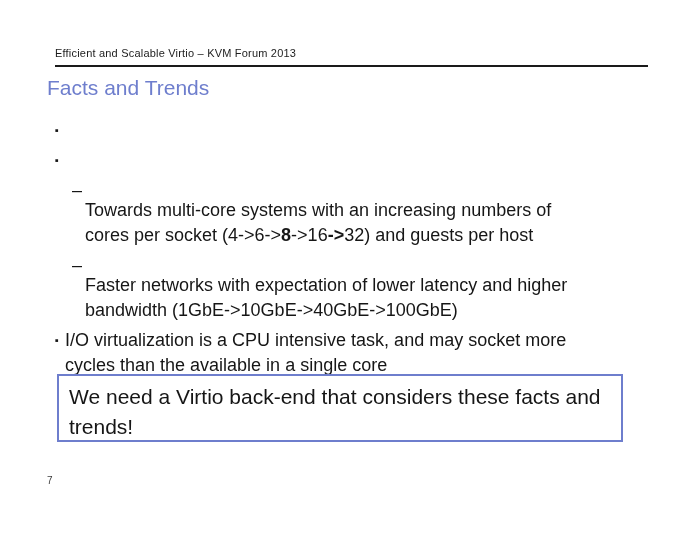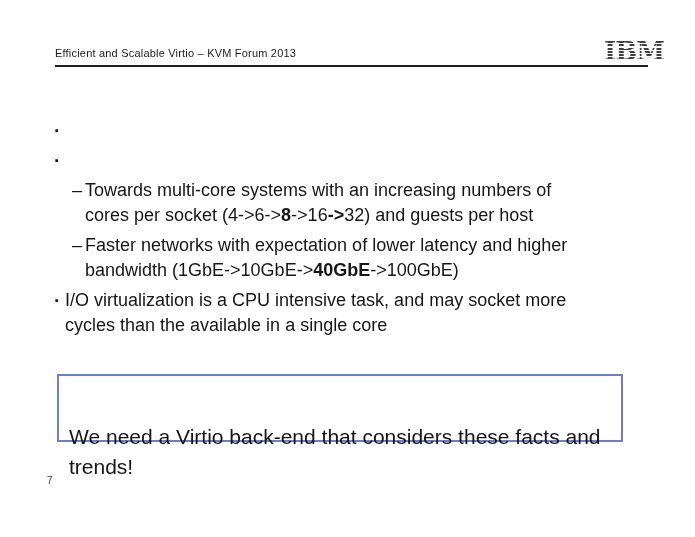--- a/index.html
+++ b/index.html
@@ -93,76 +93,76 @@
   .level-2 {
     margin-left: 17px;
   }
   .level-2 .marker {
     width: 13px;
     font-size: 18px;
     line-height: 25px;
   }
   .level-2 .txt {
     max-width: 512px;
+    margin-top: 20px;
   }
   
   .callout {
     position: absolute;
     left: 57px;
     top: 374px;
     width: 566px;
     height: 68px;
     box-sizing: border-box;
     border: 2px solid var(--accent, #6e7ecd);
     background: #ffffff;
   }
   .callout .callout-text {
     display: block;
     padding: 6px 8px 0 10px;
     font-size: 21px;
     line-height: 30px;
     max-width: 545px;
     color: #161616;
-    margin-top: 40px;
   }
   
   .page-number {
     position: absolute;
     left: 47px;
     top: 475px;
     font-size: 10px;
     color: #3c3c3c;
   }
 </style>
 </head>
 <body>
 
 <div class="slide">
 
   <span class="header-title">Efficient and Scalable Virtio – KVM Forum 2013</span>
 
-  <span class="ibm-logo">IBM</span>
 
   <div class="header-rule"></div>
 
+  <h1 class="page-title">Facts and Trends</h1>
 
   <ul class="bullets">
       <li class="bullet level-1">
         <span class="marker">▪</span>
       </li>
       <li class="bullet level-1">
         <span class="marker">▪</span>
       </li>
       <li class="bullet level-2">
         <span class="marker">–</span>
         <span class="txt"><span>Towards multi-core systems with an increasing numbers of cores per socket (4-&gt;6-&gt;</span><span style="font-weight: bold;">8</span><span>-&gt;16</span><span style="font-weight: bold;">-&gt;</span><span>32) and guests per host</span></span>
       </li>
       <li class="bullet level-2">
         <span class="marker">–</span>
-        <span class="txt"><span>Faster networks with expectation of lower latency and higher bandwidth (1GbE-&gt;10GbE-&gt;</span><span style="font-weight: bold;">40GbE</span><span>-&gt;100GbE)</span></span>
+        <span class="txt"><span>Faster networks with expectation of lower latency and higher bandwidth (1GbE-&gt;10GbE-&gt;</span><span style="font-weight: normal;">40GbE</span><span>-&gt;100GbE)</span></span>
       </li>
       <li class="bullet level-1">
         <span class="marker">▪</span>
         <span class="txt"><span>I/O virtualization is a CPU intensive task, and may socket more cycles than the available in a single core</span></span>
       </li>
     </ul>
 
   <div class="callout">
     <span class="callout-text">We need a Virtio back-end that considers these facts and trends!</span>
   </div>

